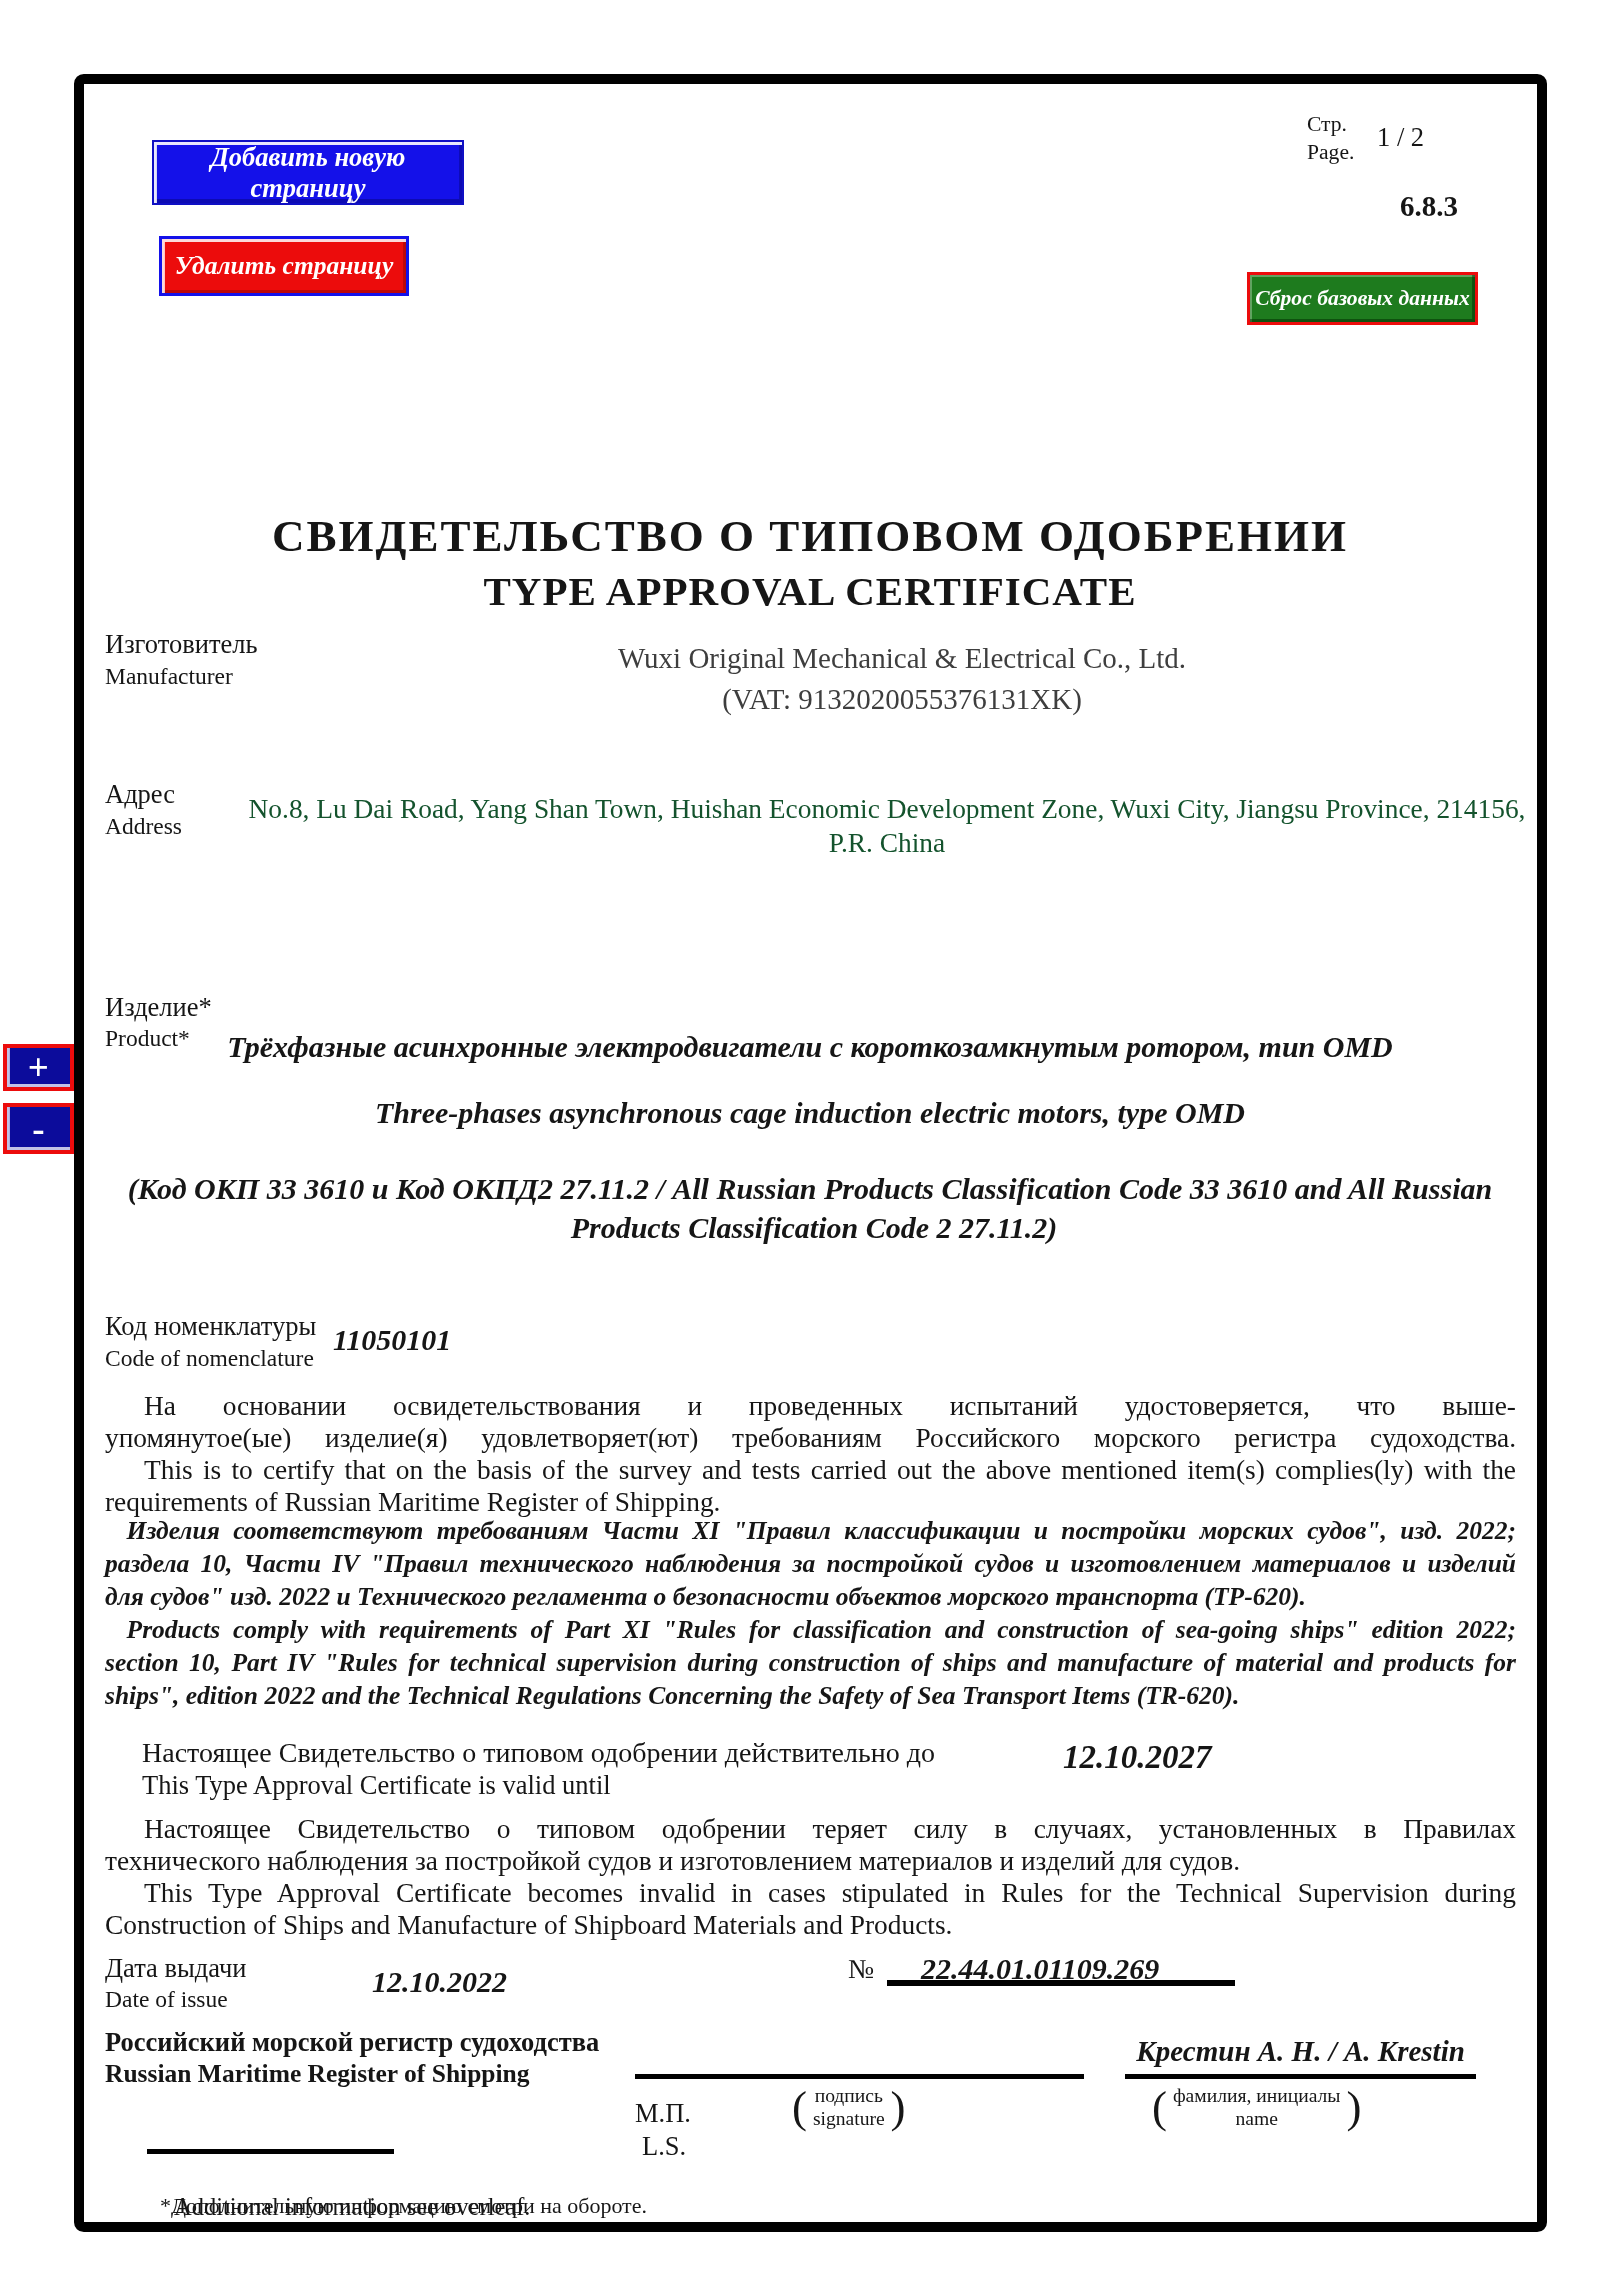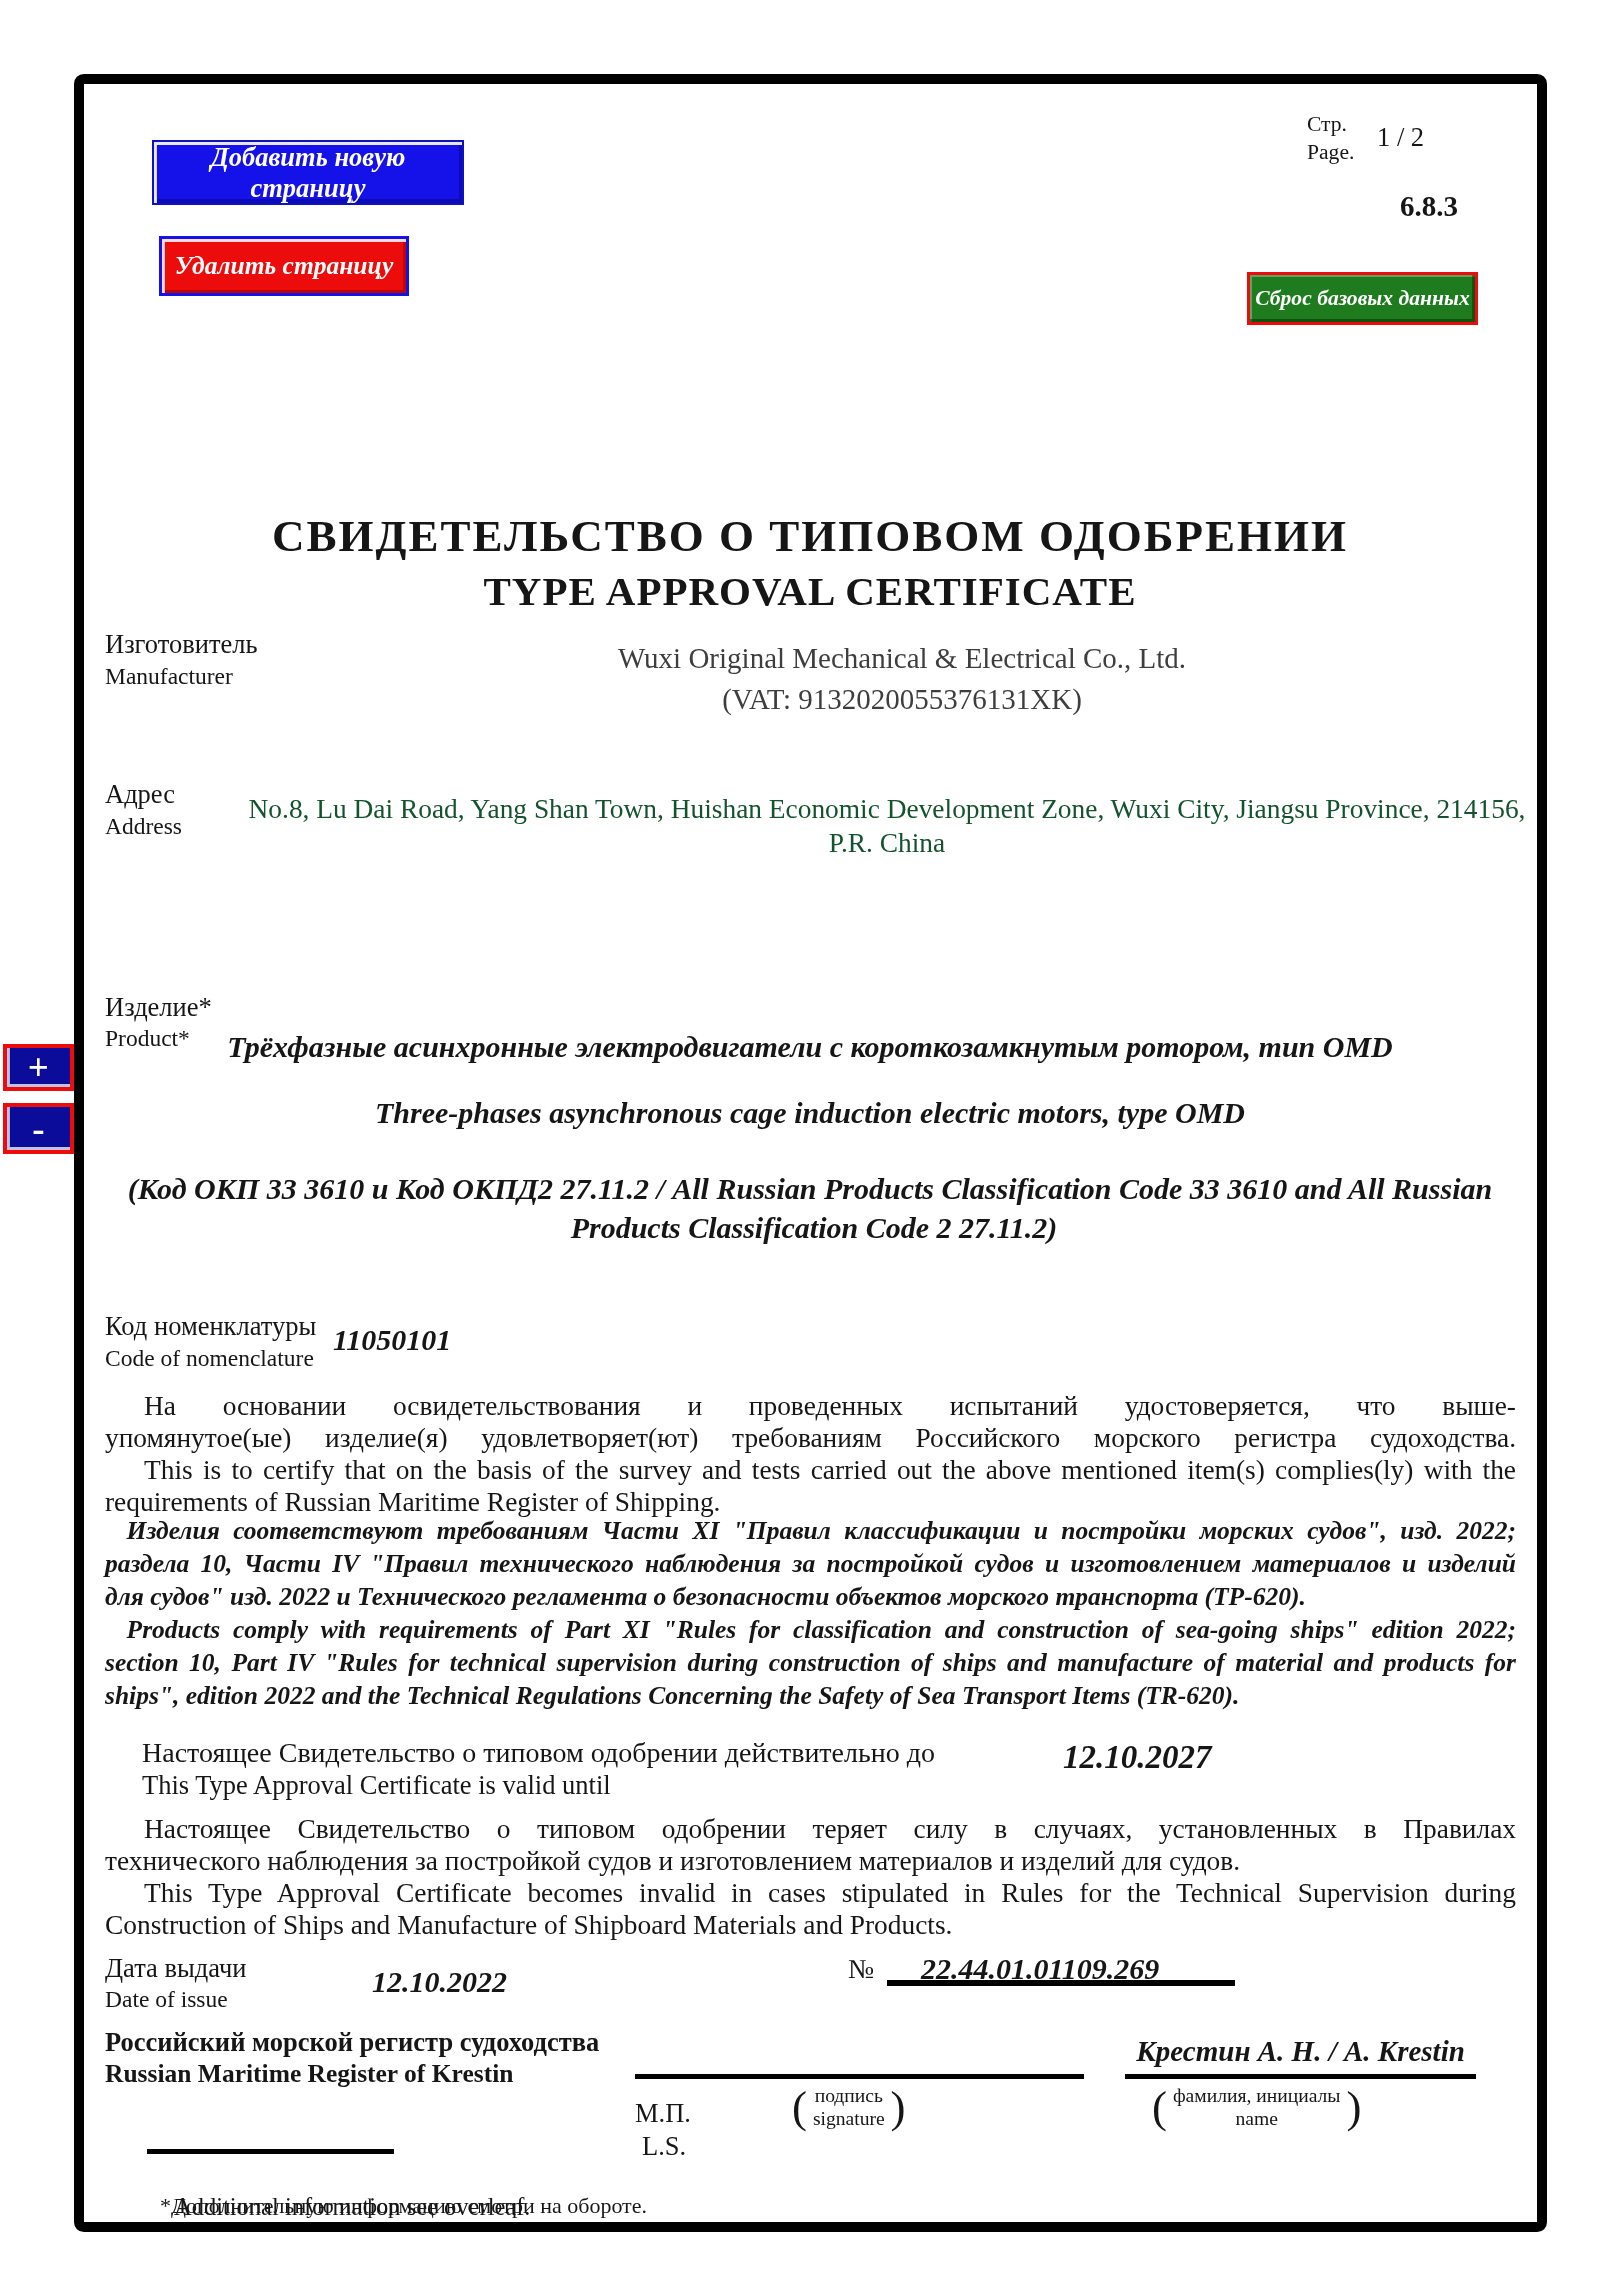--- a/index.html
+++ b/index.html
@@ -128,21 +128,21 @@
   </div>
 
   <div class="abs lbl-ru" style="left:105px;top:1953px;">Дата выдачи</div>
   <div class="abs lbl-en" style="left:105px;top:1986px;">Date of issue</div>
   <div class="abs val" style="left:372px;top:1965px;font-size:30px;">12.10.2022</div>
   <div class="abs" style="left:848px;top:1954px;font-size:27.4px;">№</div>
   <div class="abs val" style="left:921px;top:1952px;font-size:30px;">22.44.01.01109.269</div>
   <div class="rule" style="left:887px;top:1980px;width:348px;height:5.9px;"></div>
 
   <div class="abs" style="left:105px;top:2027px;font-size:26.5px;font-weight:bold;">Российский морской регистр судоходства</div>
-  <div class="abs" style="left:105px;top:2059px;font-size:25.5px;font-weight:bold;">Russian Maritime Register of Krestin</div>
+  <div class="abs" style="left:105px;top:2059px;font-size:25.5px;font-weight:bold;">Russian Maritime Register of Shipping</div>
 
   <div class="abs val" style="left:1125px;top:2035px;width:351px;text-align:center;font-size:29px;">Крестин А. Н. / A. Krestin</div>
 
   <div class="rule" style="left:635px;top:2074px;width:449px;height:4.9px;"></div>
   <div class="rule" style="left:1125px;top:2074px;width:351px;height:4.9px;"></div>
 
   <div class="abs" style="left:635px;top:2098px;font-size:26.5px;">М.П.</div>
   <div class="abs" style="left:642px;top:2131px;font-size:26.5px;">L.S.</div>
 
   <div class="abs pgroup" style="left:792px;top:2082px;">

